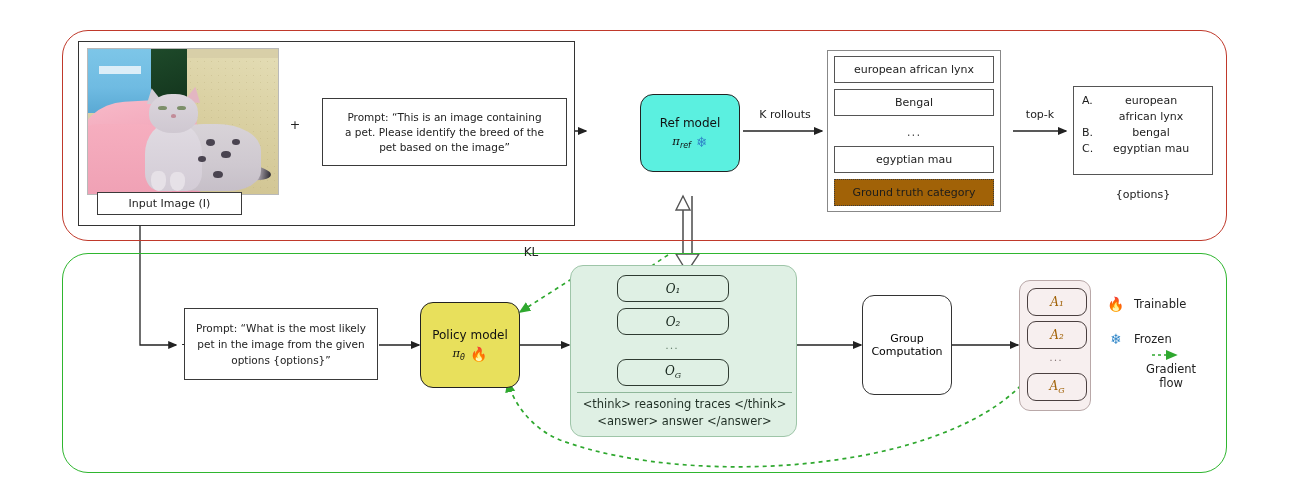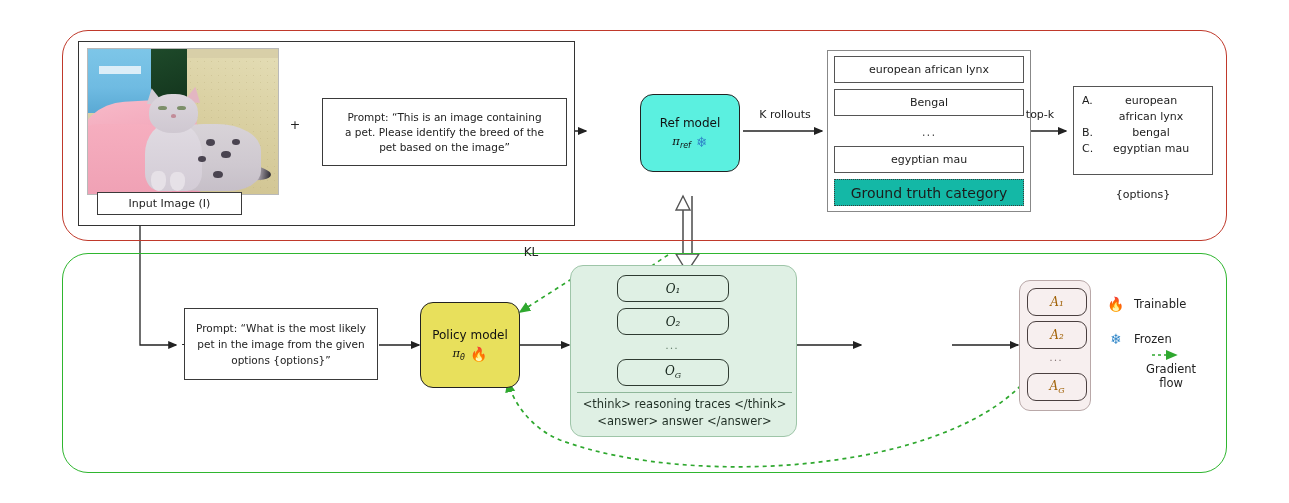--- a/index.html
+++ b/index.html
@@ -64,22 +64,22 @@
   .ph-tail{left:72%;top:80%;width:24%;height:10%;
      background:linear-gradient(90deg,#cdc6ce 0%,#b9b1bb 70%,#2d2a31 100%);
      border-radius:40% 50% 50% 40%;transform:rotate(6deg);}
 
   
   #rollout-stack{border:1.2px solid #888;background:#fff;padding:5px 6px;}
   .rollout-item{border:1.2px solid #555;background:#fff;height:25px;display:flex;
      align-items:center;justify-content:center;margin-bottom:6px;font-size:11px;color:#1c1c1c;}
   .rollout-dots{height:20px;display:flex;align-items:center;justify-content:center;
      font-size:12px;color:#555;letter-spacing:1px;margin-bottom:4px;}
-  .rollout-gt{border:1.4px dotted #3a3a3a;background:#14b8a6;height:25px;display:flex;
-     align-items:center;justify-content:center;font-size:14px;color:#1c1c1c;}
+  .rollout-gt{border:1.4px dotted #3a3a3a;background:#a16207;height:25px;display:flex;
+     align-items:center;justify-content:center;font-size:11px;color:#1c1c1c;}
 
   
   #options-box{border:1.3px solid #555;background:#fff;padding:6px 8px;}
   .opt-row{display:flex;font-size:11px;color:#1c1c1c;line-height:16px;}
   .opt-key{width:16px;flex:none;text-align:left;}
   .opt-val{flex:1;text-align:center;}
 
   
   #ref-model{background:#5bf0e0;border:1.6px solid #222;border-radius:13px;}
   #policy-model{background:#e8e05c;border:1.6px solid #222;border-radius:13px;}
@@ -203,21 +203,21 @@
   <div class="abs rbox" id="ref-model" style="left:640px;top:94px;width:100px;height:78px;">
     <div class="model-title">Ref model</div>
     <div class="model-sub">
       <span><span class="greek">π</span><span class="sub">ref</span></span>
       <span style="color:#2f86c8;font-size:14px;">❄</span>
     </div>
   </div>
 
   <div class="abs label t11" style="left:748px;top:108px;width:74px;">K rollouts</div>
 
-  <div class="abs" id="rollout-stack" style="left:827px;top:50px;width:204px;height:162px;">
+  <div class="abs" id="rollout-stack" style="left:827px;top:50px;width:174px;height:162px;">
     <div class="rollout-item">european african lynx</div>
     <div class="rollout-item">Bengal</div>
     <div class="rollout-dots">...</div>
     <div class="rollout-item">egyptian mau</div>
     <div class="rollout-gt">Ground truth category</div>
   </div>
 
   <div class="abs label t11" style="left:1015px;top:108px;width:50px;">top-k</div>
 
   <div class="abs" id="options-box" style="left:1073px;top:86px;width:140px;height:89px;">
@@ -263,20 +263,24 @@
     <div class="o-chip" style="position:absolute;left:46px;top:42px;width:110px;height:25px;">O₂</div>
     <div class="o-dots" style="position:absolute;left:46px;top:73px;width:110px;">...</div>
     <div class="o-chip" style="position:absolute;left:46px;top:93px;width:110px;height:25px;">
       <span><span>O</span><span class="sub">G</span></span>
     </div>
     <div id="think-sep" style="position:absolute;left:6px;top:126px;width:215px;height:0;"></div>
     <div class="tag-line" style="position:absolute;left:0;top:131px;width:227px;">&lt;think&gt; reasoning traces &lt;/think&gt;</div>
     <div class="tag-line" style="position:absolute;left:0;top:148px;width:227px;">&lt;answer&gt; answer &lt;/answer&gt;</div>
   </div>
 
+  <div class="abs rbox" style="left:862px;top:295px;width:90px;height:100px;border:1.4px solid #333;background:#fff;">
+    <div class="t11">Group</div>
+    <div class="t11">Computation</div>
+  </div>
 
   <div class="abs" id="adv-group" style="left:1019px;top:280px;width:72px;height:131px;">
     <div class="a-chip" style="position:absolute;left:7px;top:7px;width:58px;height:26px;">A₁</div>
     <div class="a-chip" style="position:absolute;left:7px;top:40px;width:58px;height:26px;">A₂</div>
     <div class="a-dots" style="position:absolute;left:7px;top:70px;width:58px;">...</div>
     <div class="a-chip" style="position:absolute;left:7px;top:92px;width:58px;height:26px;">
       <span><span>A</span><span class="sub">G</span></span>
     </div>
   </div>
 

